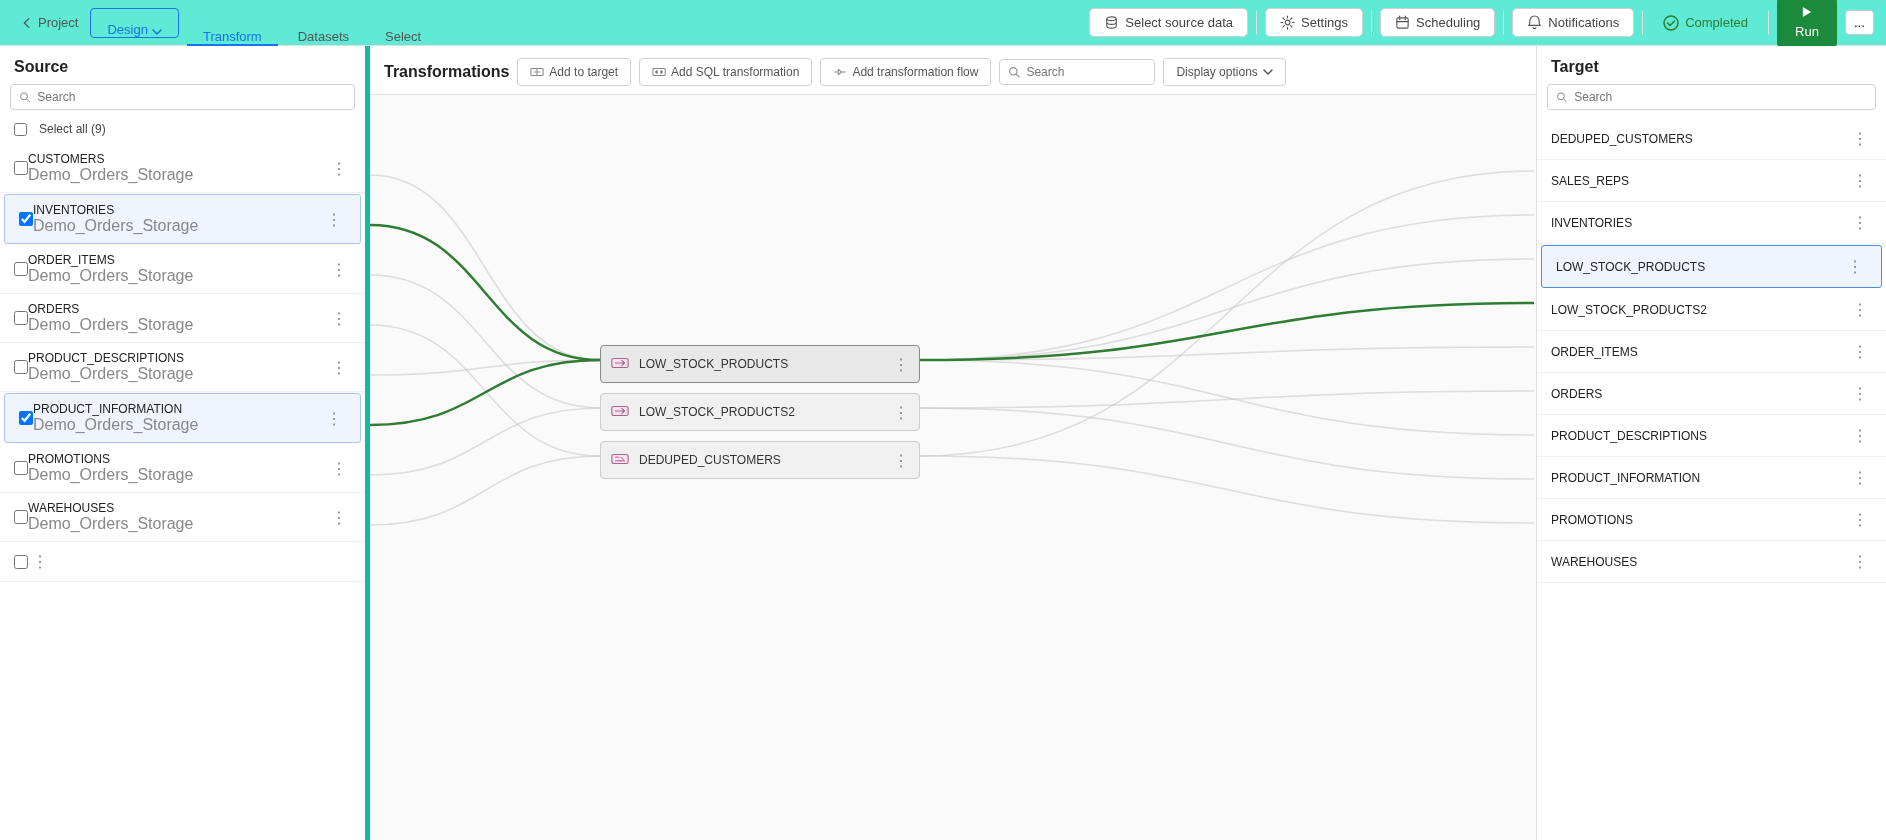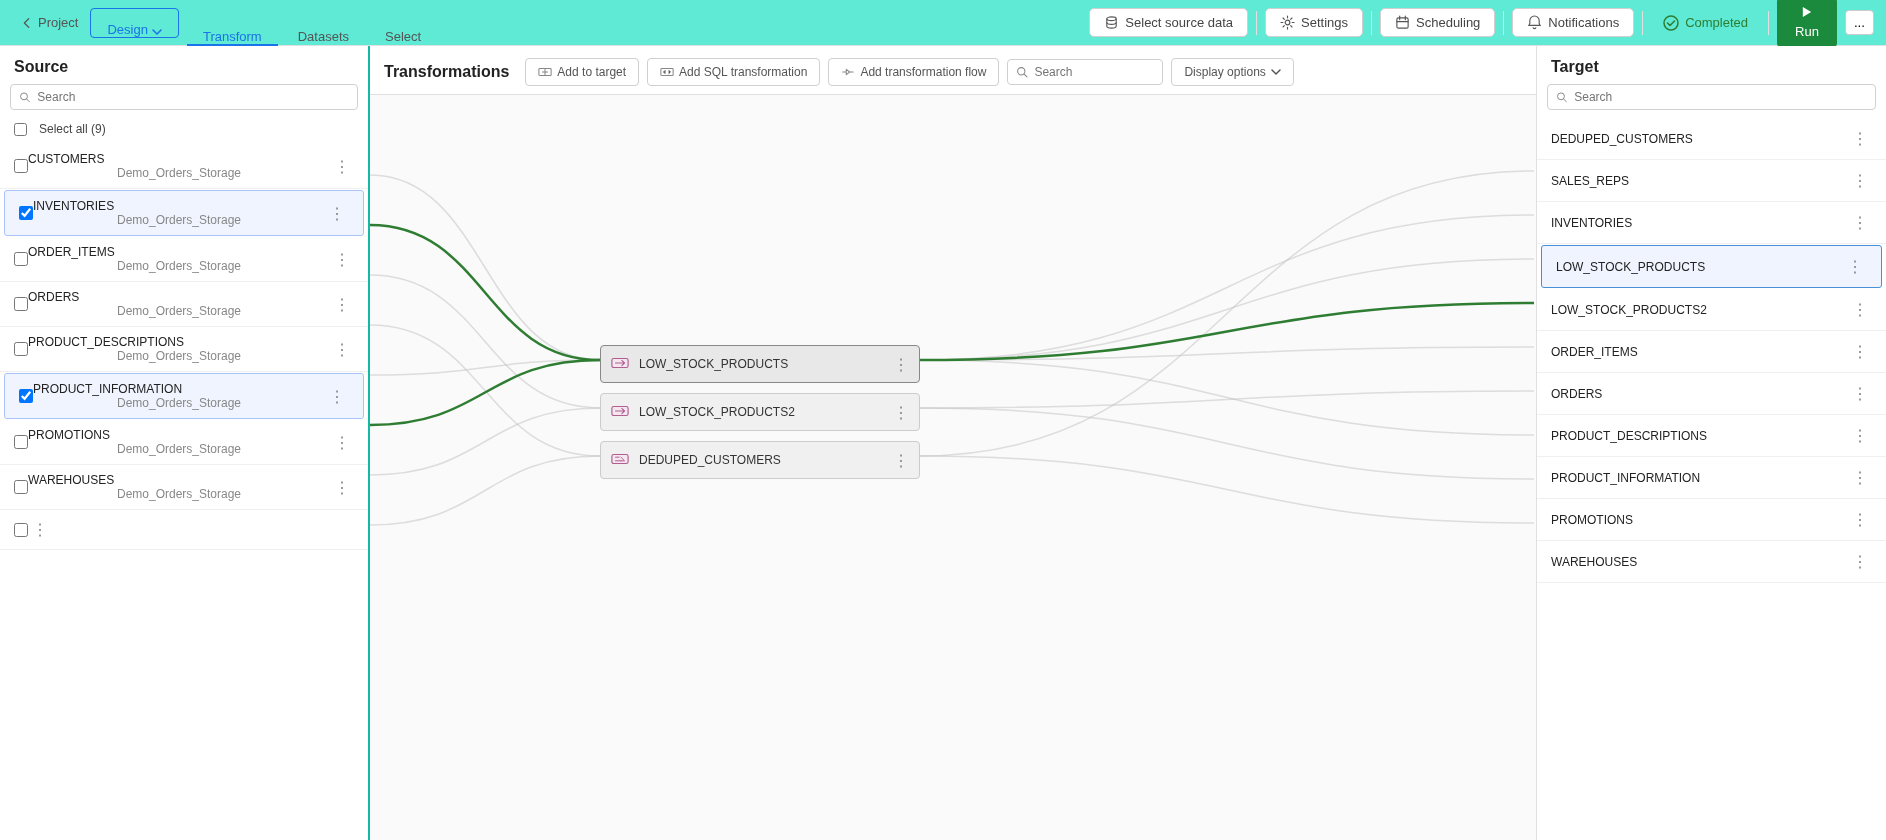--- a/index.html
+++ b/index.html
@@ -21,40 +21,40 @@
     .nav-btn svg { width: 15px; height: 15px; }
     .nav-divider { width: 1px; height: 24px; background: #e0e0e0; margin: 0 4px; }
     .completed-badge { display: flex; align-items: center; gap: 6px; padding: 4px 12px; color: #2e7d32; font-size: 13px; }
     .run-btn { display: flex; align-items: center; gap: 6px; padding: 8px 18px; background: #1b8a3c; border: none; border-radius: 4px; color: #fff; cursor: pointer; font-size: 13px; font-weight: 500; flex-direction: column; }
     .more-btn { padding: 4px 8px; cursor: pointer; border: 1px solid #ccc; border-radius: 4px; background: #fff; margin-left: 4px; }
 
     
     .main-layout { display: flex; height: calc(840px - 46px); }
 
     
-    .source-panel { width: 370px; border-right: 2px solid #14b8a6; display: flex; flex-direction: column; flex-shrink: 0; }
+    .source-panel { width: 370px; border-right: 5px solid #14b8a6; display: flex; flex-direction: column; flex-shrink: 0; }
     .panel-header { padding: 12px 14px 8px; font-size: 16px; font-weight: 600; color: #222; }
     .panel-search { padding: 0 10px 8px; }
     .search-box { display: flex; align-items: center; gap: 6px; border: 1px solid #d0d0d0; border-radius: 4px; padding: 5px 8px; background: #fff; }
     .search-box input { border: none; outline: none; font-size: 12px; color: #666; width: 100%; background: transparent; }
     .select-all { padding: 4px 14px 8px; display: flex; align-items: center; gap: 12px; font-size: 12px; color: #444; }
     .select-all input { cursor: pointer; }
     .source-list { flex: 1; overflow-y: auto; padding: 0 0 8px; }
     .source-item { display: flex; align-items: center; padding: 8px 14px; border-bottom: 1px solid #f0f0f0; cursor: pointer; gap: 0; }
     .source-item.selected { background: #f0f4ff; border: 1px solid #aac4f7; border-radius: 3px; margin: 1px 4px; }
     .source-item-info { flex: 1; }
     .source-item-name { font-size: 12px; font-weight: 500; color: #222; }
-    .source-item-sub { font-size: 12px; color: #888; text-align: center; }
+    .source-item-sub { font-size: 16px; color: #888; }
     .item-menu { color: #888; cursor: pointer; padding: 2px 4px; font-size: 16px; }
     .item-checkbox { width: 14px; height: 14px; flex-shrink: 0; }
 
     
     .transform-panel { flex: 1; display: flex; flex-direction: column; background: #fafafa; position: relative; }
     .transform-header { display: flex; align-items: center; padding: 12px 14px 8px; border-bottom: 1px solid #e0e0e0; background: #fff; gap: 8px; }
-    .transform-title { font-size: 16px; font-weight: 600; color: #222; flex: 0 0 auto; margin-right: 8px; }
+    .transform-title { font-size: 16px; font-weight: 600; color: #222; flex: 0 0 auto; }
     .transform-btn { display: flex; align-items: center; gap: 5px; padding: 6px 12px; border: 1px solid #d0d0d0; border-radius: 4px; background: #fff; cursor: pointer; font-size: 12px; color: #555; }
     .transform-btn svg { width: 14px; height: 14px; }
     .transform-search { display: flex; align-items: center; gap: 5px; border: 1px solid #d0d0d0; border-radius: 4px; padding: 5px 8px; background: #fff; font-size: 12px; color: #666; }
     .transform-search input { border: none; outline: none; font-size: 12px; width: 120px; background: transparent; }
     .display-opts-btn { display: flex; align-items: center; gap: 5px; padding: 6px 12px; border: 1px solid #d0d0d0; border-radius: 4px; background: #fff; cursor: pointer; font-size: 12px; color: #555; }
 
     .canvas-area { flex: 1; position: relative; overflow: hidden; }
 
     
     .transform-node { position: absolute; background: #f0f0f0; border: 1px solid #ccc; border-radius: 4px; display: flex; align-items: center; padding: 0 10px; height: 38px; gap: 8px; min-width: 200px; }

